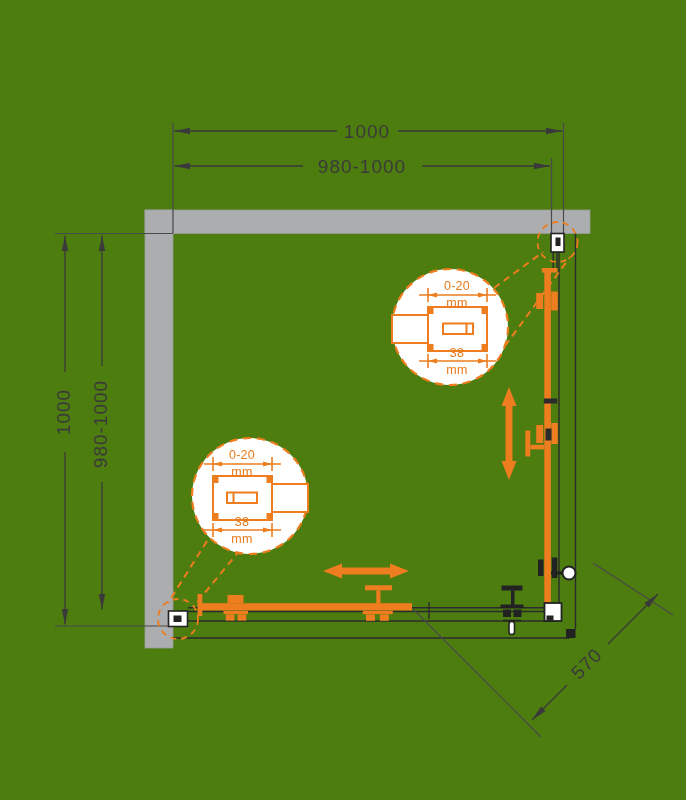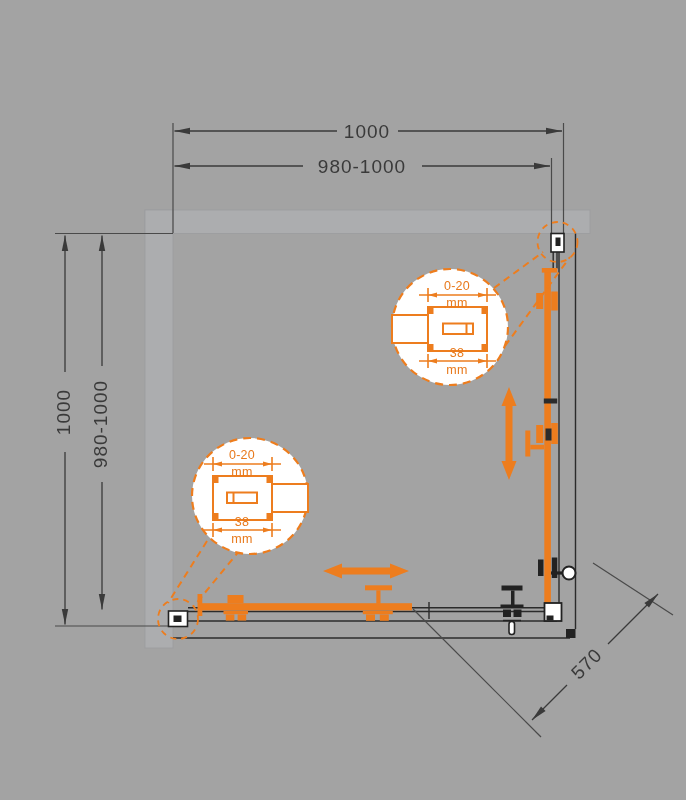--- a/index.html
+++ b/index.html
@@ -1,16 +1,16 @@
 <!DOCTYPE html>
 <html><head>
 <meta charset="utf-8">
 <style>
   html,body{margin:0;padding:0;background:#fff;}
-  .stage{position:relative;width:686px;height:800px;background:#a3a3a3;overflow:hidden;
+  .stage{position:relative;width:686px;height:800px;background:#4d7c0f;overflow:hidden;
          font-family:"Liberation Sans", sans-serif;}
   svg{display:block}
   text{font-family:"Liberation Sans", sans-serif;}
   .dim-text{font-size:19px;letter-spacing:1px;fill:#3a3a3a;}
   .detail-text{font-size:12.5px;letter-spacing:.3px;fill:#e8791b;}
 </style>
 </head>
 <body>
 
 <div class="stage">

